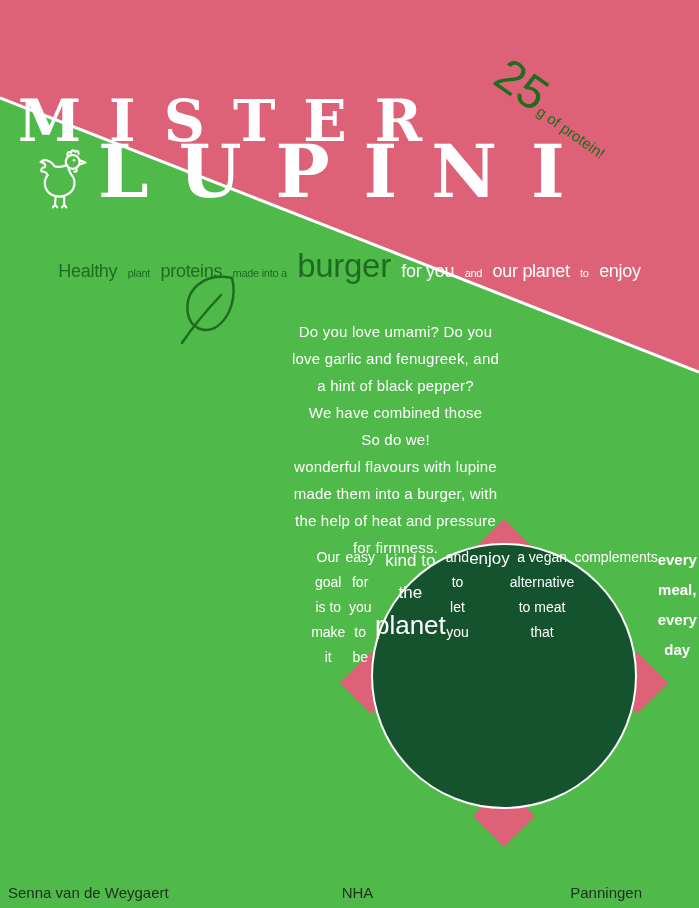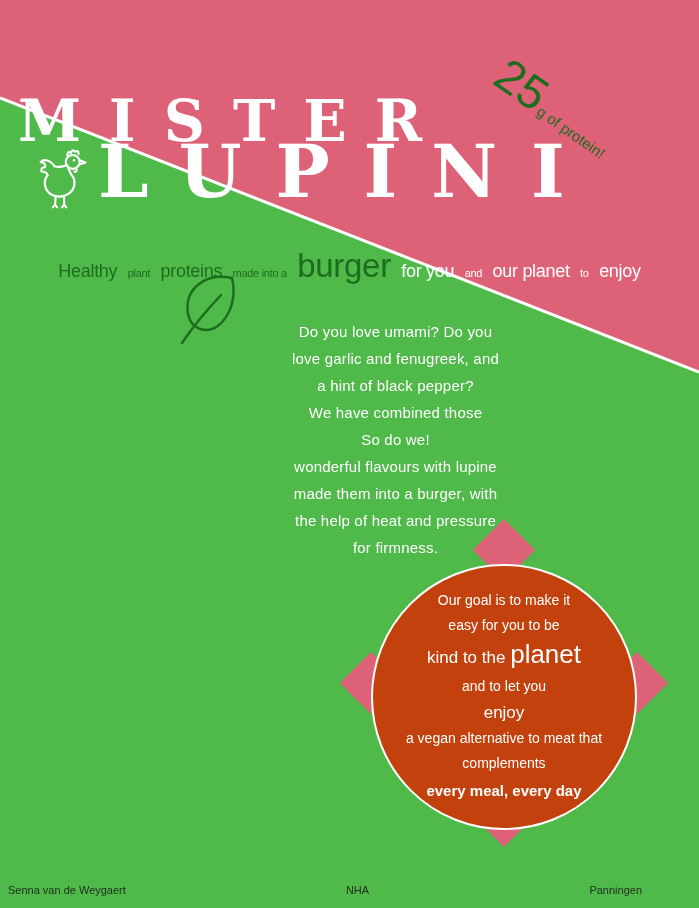--- a/index.html
+++ b/index.html
@@ -53,33 +53,33 @@
   
   .diamond {
     position:absolute; width:44px; height:44px;
     background:#dd6277; transform:rotate(45deg);
   }
   .diamond-top    { left:482px; top:528px; }
   .diamond-right  { left:615px; top:661px; }
   .diamond-bottom { left:482px; top:794px; }
   .diamond-left   { left:349px; top:661px; }
   .goal-circle {
-    position:absolute; left:371px; top:564px; width:262px; height:262px;
-    background:#c2410c; border:2px solid #ffffff; border-radius:50%;
-    display:flex; flex-direction:column; justify-content:center;
+    position:absolute; left:371px; top:543px; width:262px; height:262px;
+    background:#14532d; border:2px solid #ffffff; border-radius:50%;
+    display:flex; justify-content:center;
     text-align:center; color:#ffffff;
   }
   .goal-line   { font-size:14px; line-height:25px; }
   .goal-line3  { font-size:17px; line-height:32px; }
   .goal-line3 .hl { font-size:26px; }
   .goal-enjoy  { font-size:17px; line-height:27px; }
   .goal-line8  { font-size:15px; font-weight:bold; line-height:30px; }
 
   
-  .footer-item { position:absolute; top:884px; font-size:11px; color:#21301f; }
+  .footer-item { position:absolute; top:884px; font-size:15px; color:#21301f; }
   .footer-left   { left:8px; }
   .footer-center { left:8px; width:699px; text-align:center; }
   .footer-right  { right:57px; }
 </style>
 </head>
 <body>
 
 <div class="poster">
 
   <svg class="header-svg" width="699" height="378" viewBox="0 0 699 378">

